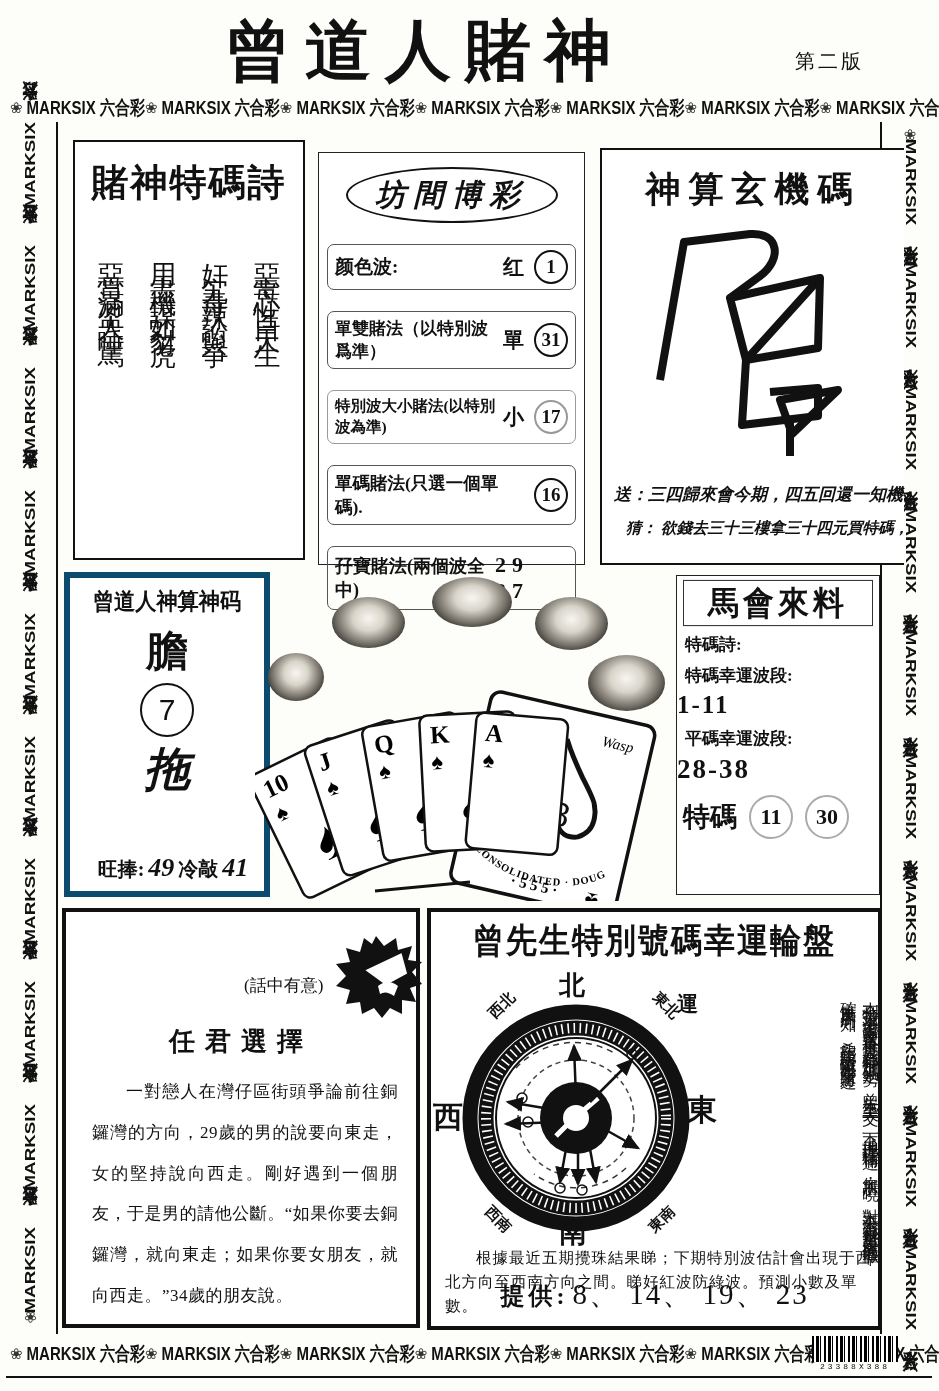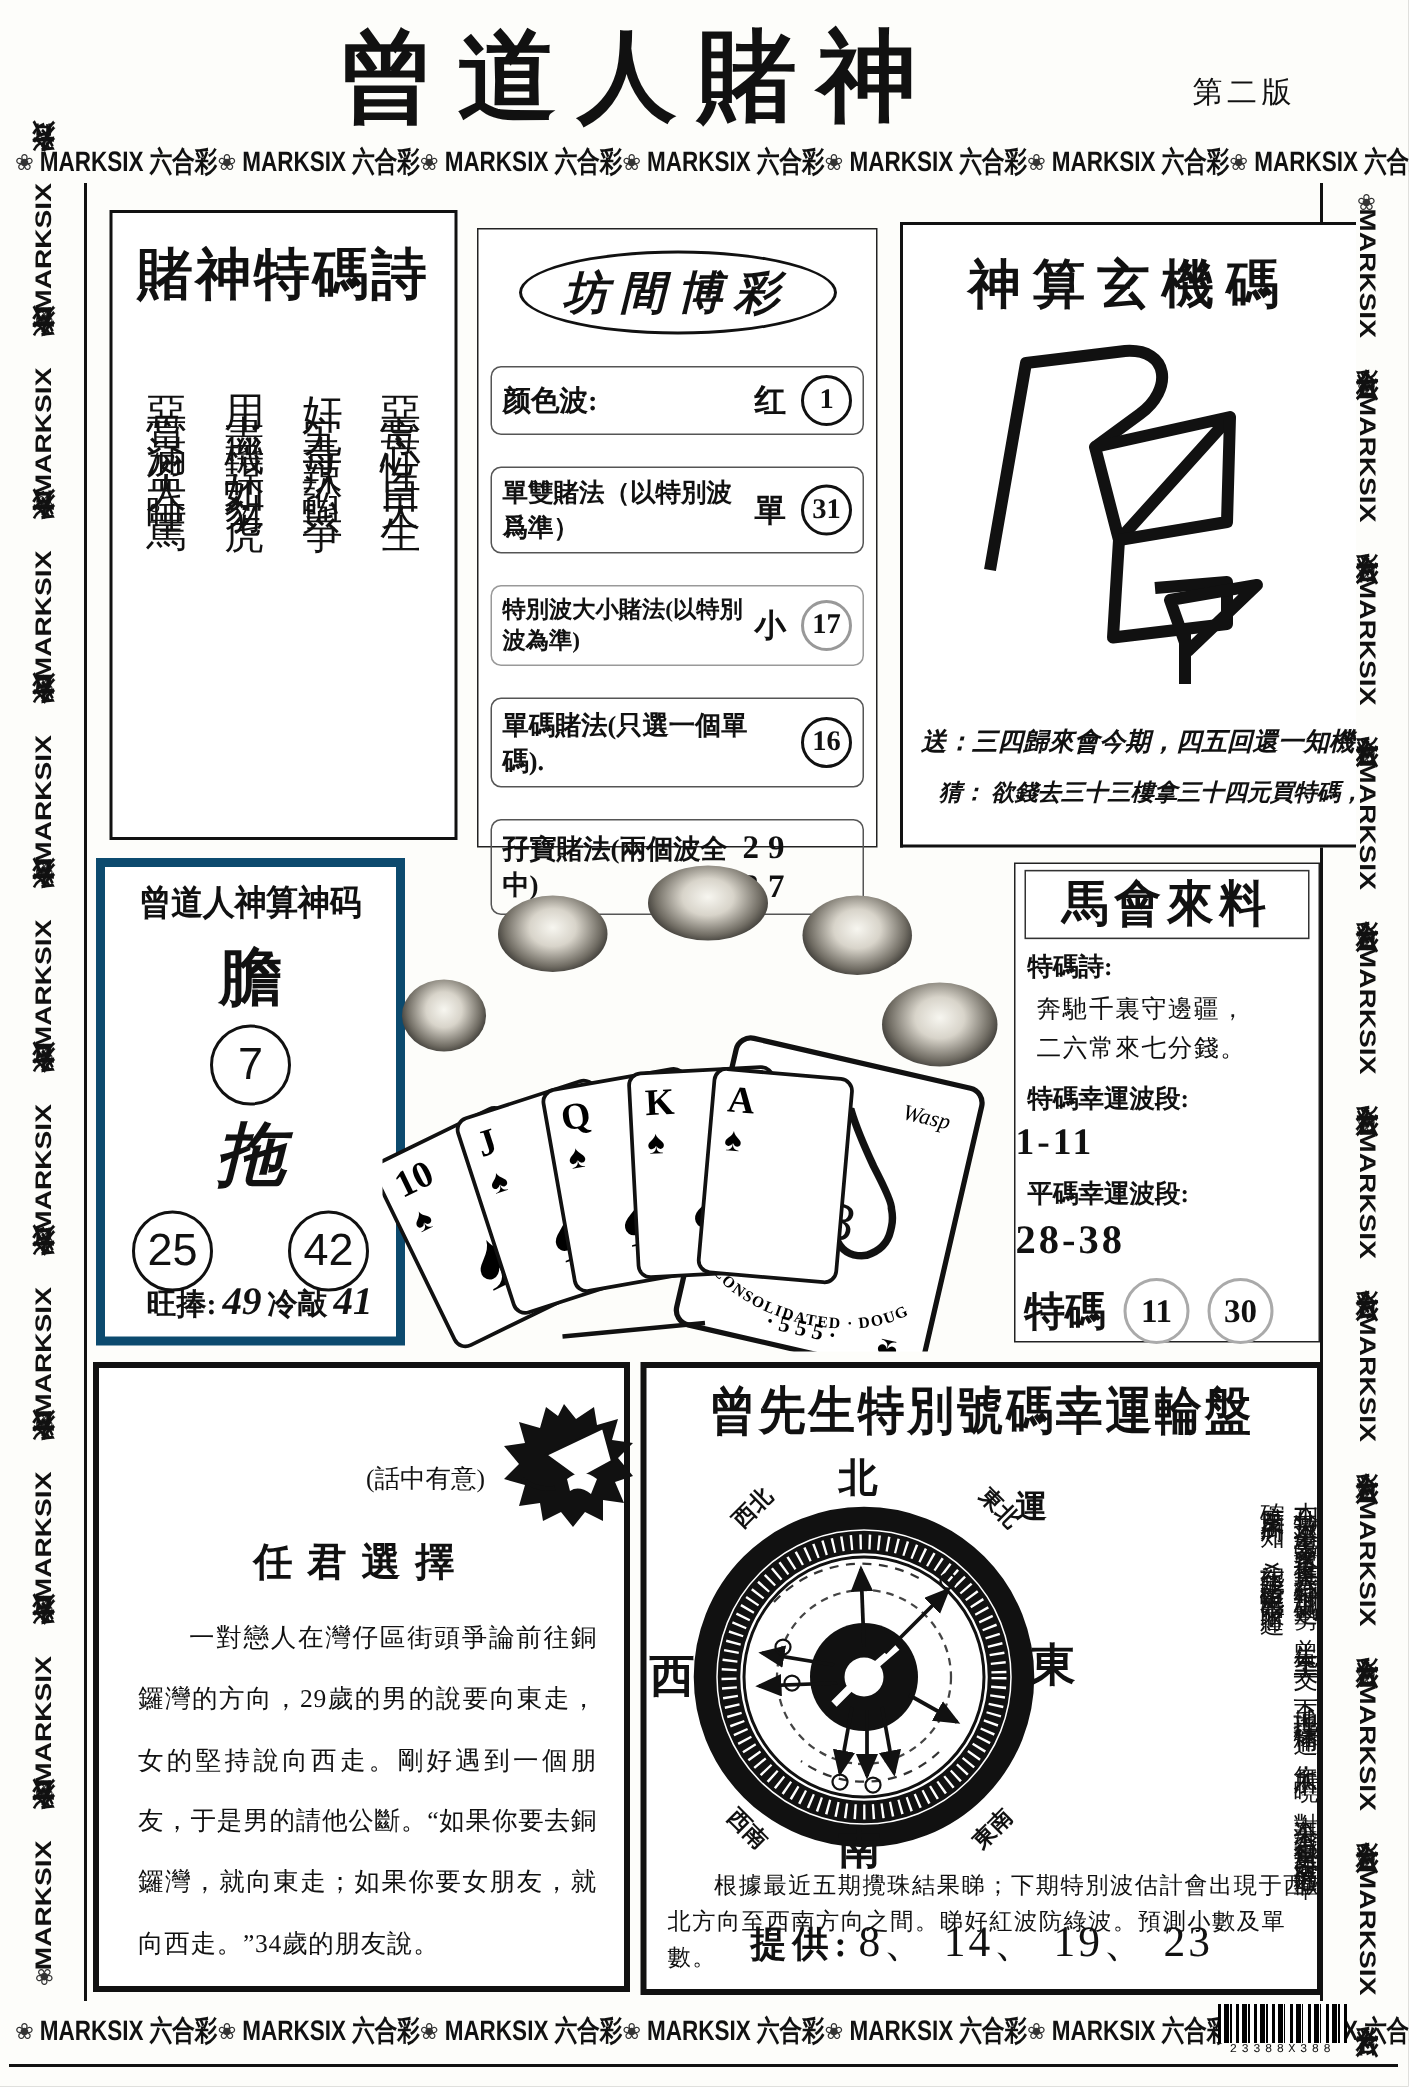--- a/index.html
+++ b/index.html
@@ -320,24 +320,20 @@
     </svg>
     <div class="mystic-line1">送：三四歸來會今期，四五回還一知機。</div>
     <div class="mystic-line2">猜： 欲錢去三十三樓拿三十四元買特碼，</div>
   </div>
 
   <div class="shenma-box">
     <div class="shenma-title">曾道人神算神码</div>
     <div class="dan">膽</div>
     <div style="margin-top:4px"><span class="circle-big">7</span></div>
     <div class="tuo">拖</div>
-    <div class="tuo-nums">
-      <span class="circle-big">25</span>
-      <span class="circle-big">42</span>
-    </div>
     <div class="shenma-bottom">
       <span class="t">旺捧:</span>
       <span class="n">49</span>
       <span class="t">冷敲</span>
       <span class="n">41</span>
     </div>
   </div>
 
   <div class="cards-area">
     <div class="ball" style="left:13px; top:85px; width:56px; height:48px;"></div>
@@ -387,24 +383,20 @@
         <text x="10" y="28" font-size="25" font-weight="bold">A</text>
         <text x="10" y="54" font-size="22">♠</text>
       </g>
       <path d="M120,205 L215,196" stroke="#111" stroke-width="3"></path>
     </svg>
   </div>
 
   <div class="horse-box">
     <div class="horse-title">馬會來料</div>
     <div class="horse-label">特碼詩:</div>
-    <div class="horse-poem">
-      <div>奔馳千裏守邊疆，</div>
-      <div>二六常來七分錢。</div>
-    </div>
     <div class="horse-label">特碼幸運波段:</div>
     <div class="horse-range">1-11</div>
     <div class="horse-label">平碼幸運波段:</div>
     <div class="horse-range" style="font-size:27px">28-38</div>
     <div class="horse-special">
       <span class="t">特碼</span>
       <span class="circ mid">11</span>
       <span class="circ mid">30</span>
     </div>
   </div>

